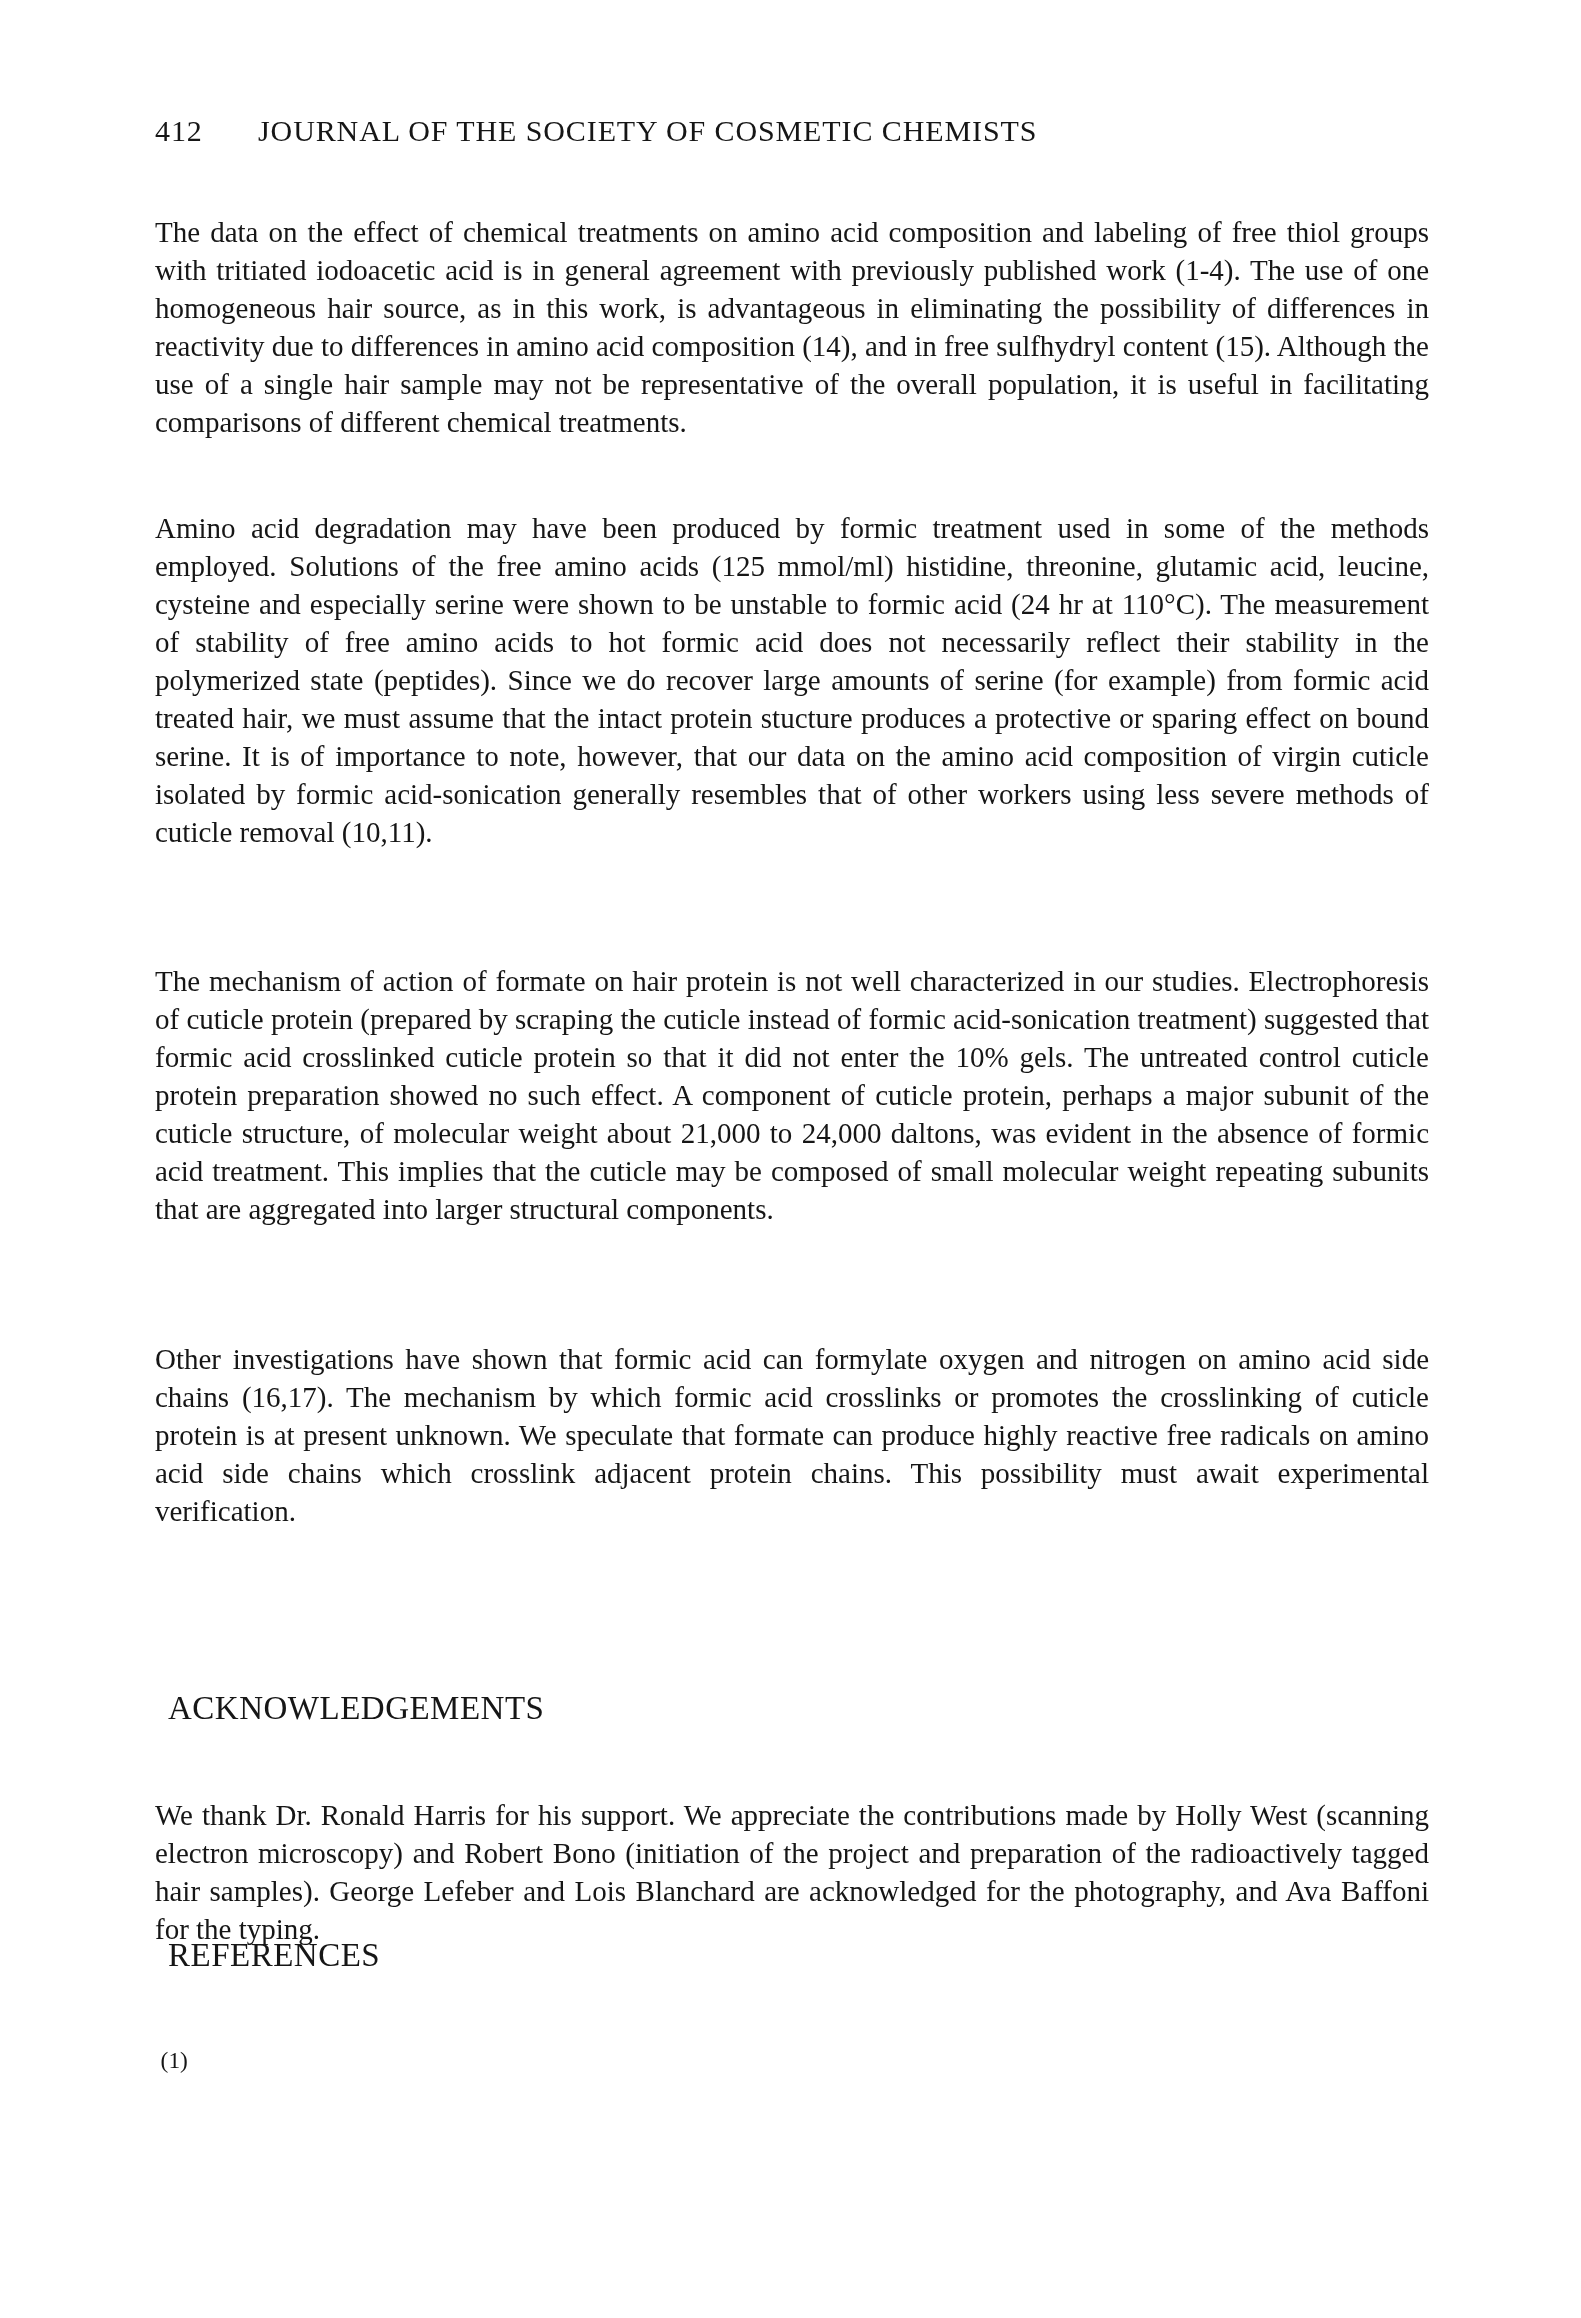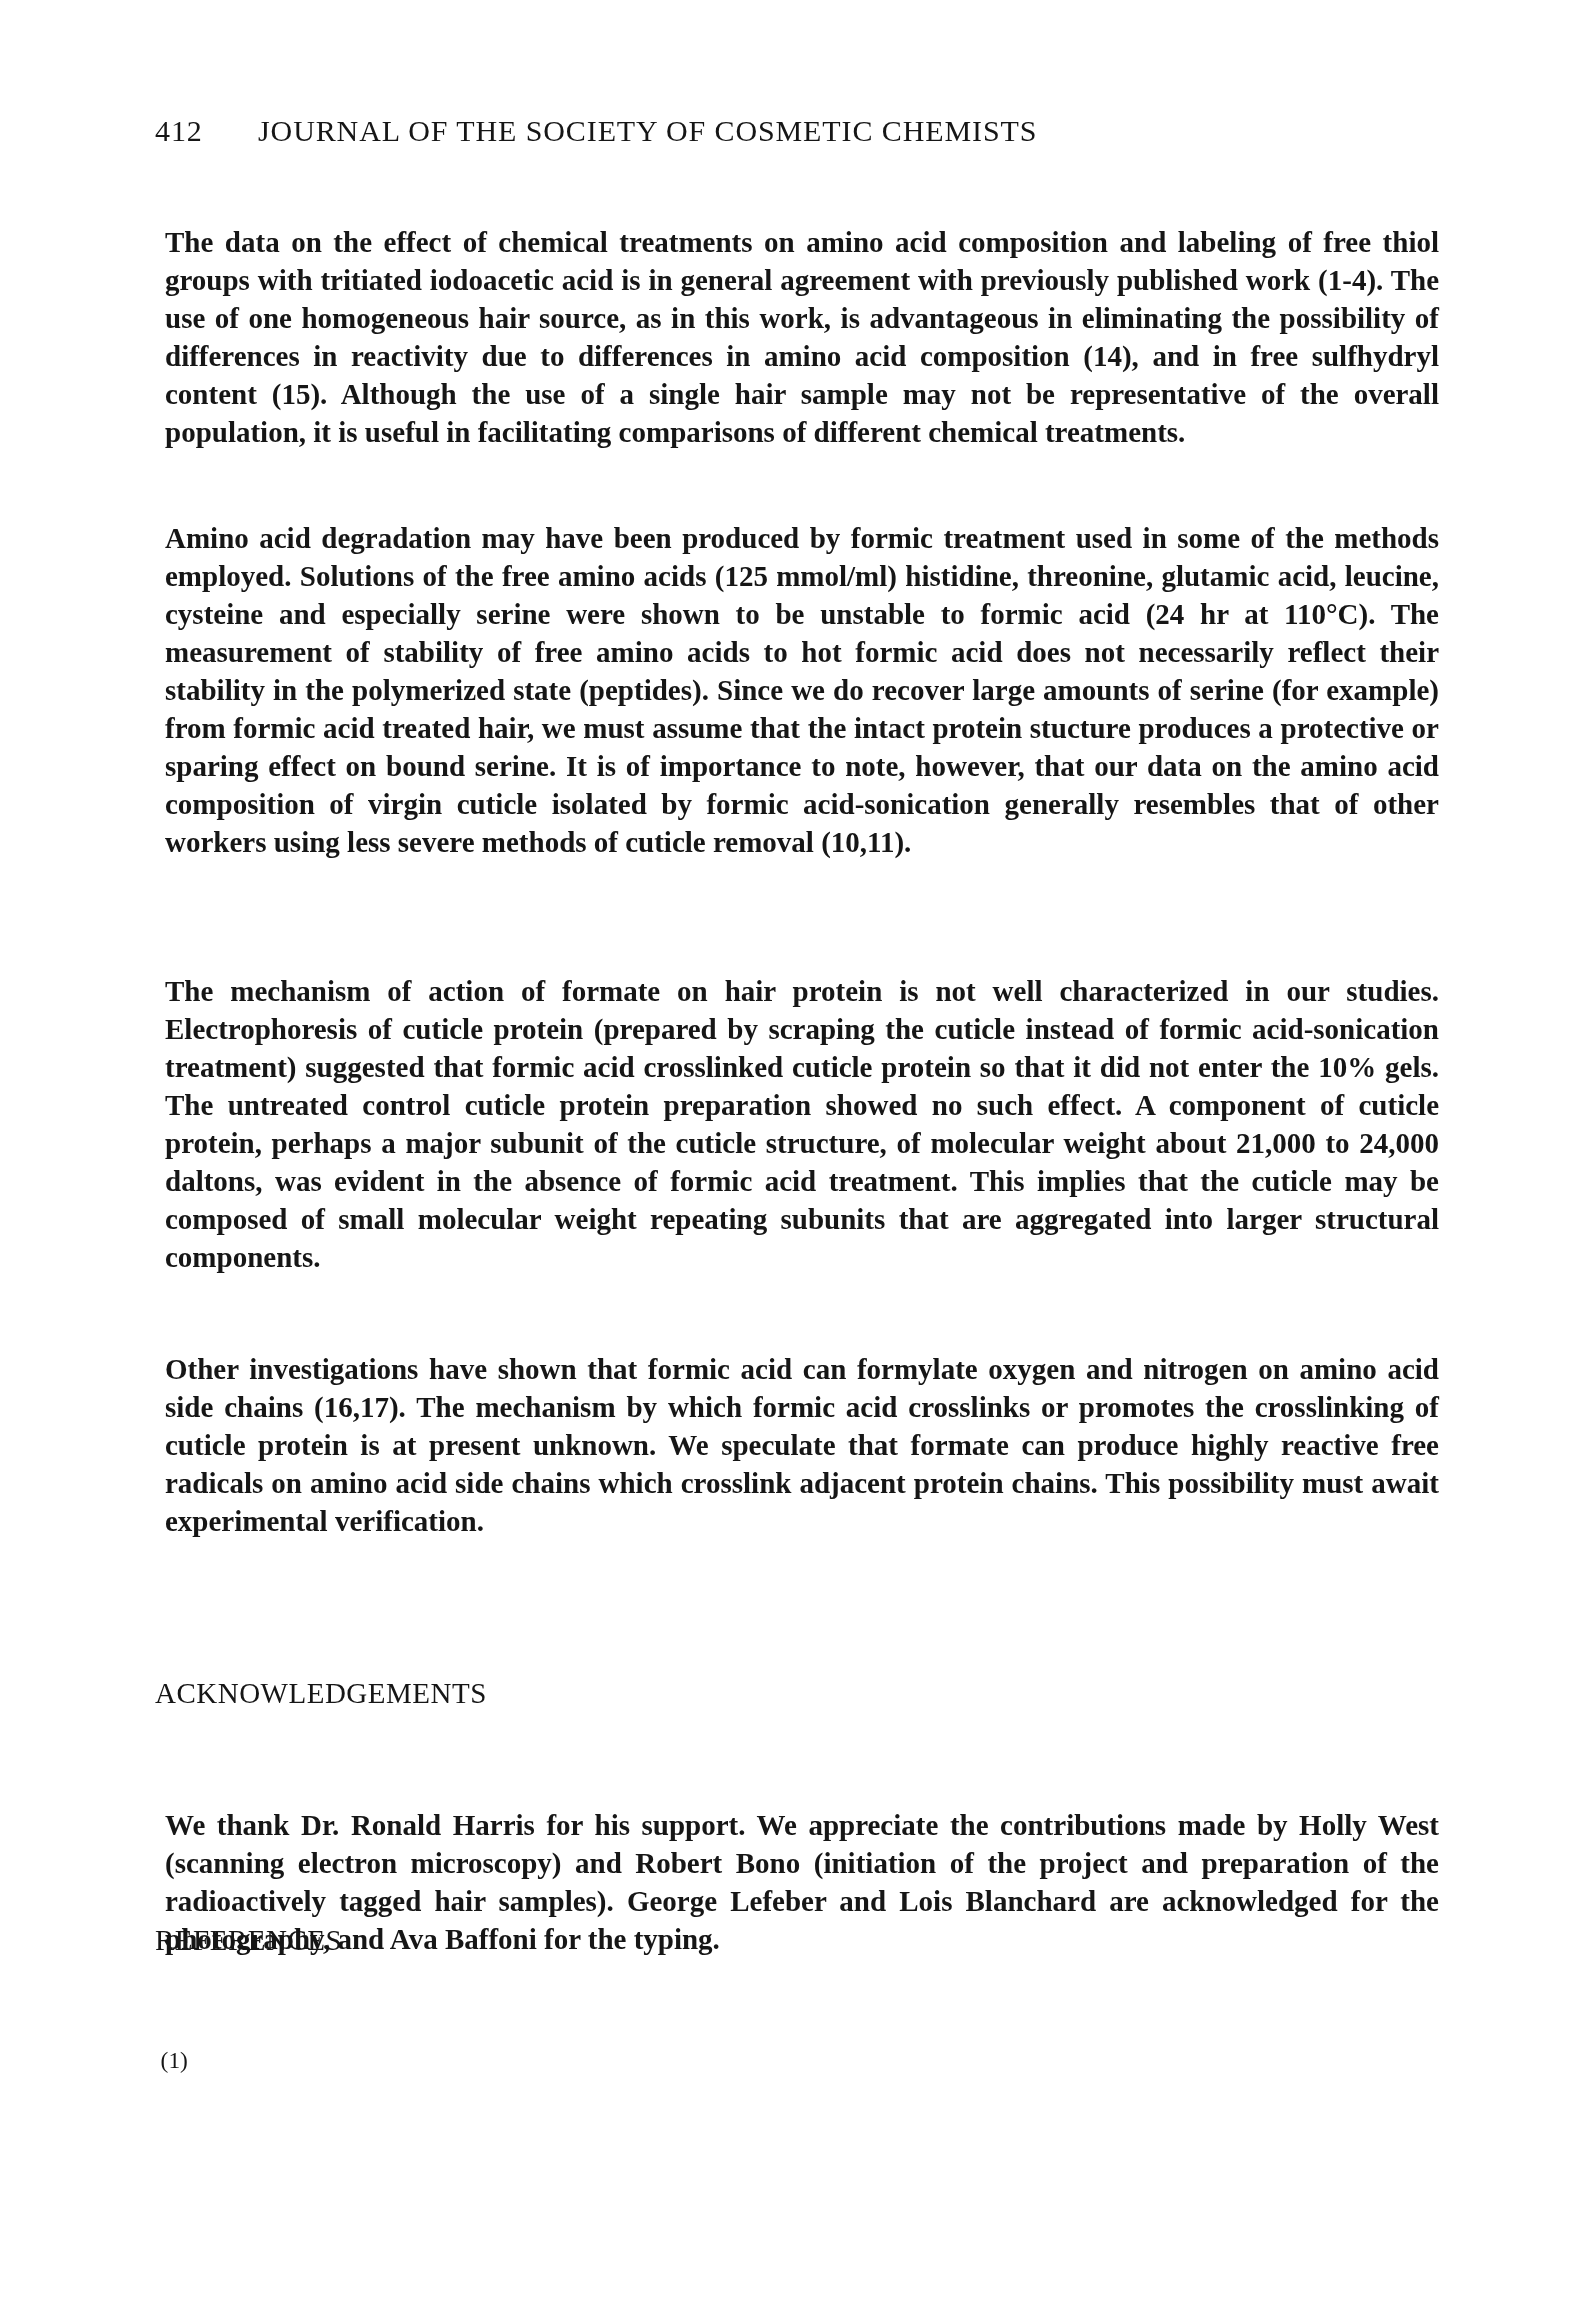--- a/index.html
+++ b/index.html
@@ -24,29 +24,28 @@
   }
   .page-number { position: absolute; left: 0; top: 0; }
   .journal-title { position: absolute; left: 103px; top: 0; }
   .body-text {
     position: absolute;
     left: 155px;
     width: 1274px;
     font-size: 29px;
     line-height: 38px;
     text-align: justify;
-    margin: 10px;
-    font-weight: bold;
+    margin: 0;
   }
   .section-heading {
     position: absolute;
     left: 155px;
-    font-size: 29px;
+    font-size: 33px;
     letter-spacing: 0.5px;
-    margin: 0;
+    margin: 13px;
     font-weight: normal;
     text-align: right;
   }
   .references {
     position: absolute;
     left: 155px;
     width: 1274px;
     margin: 0;
     padding: 0;
     list-style: none;

